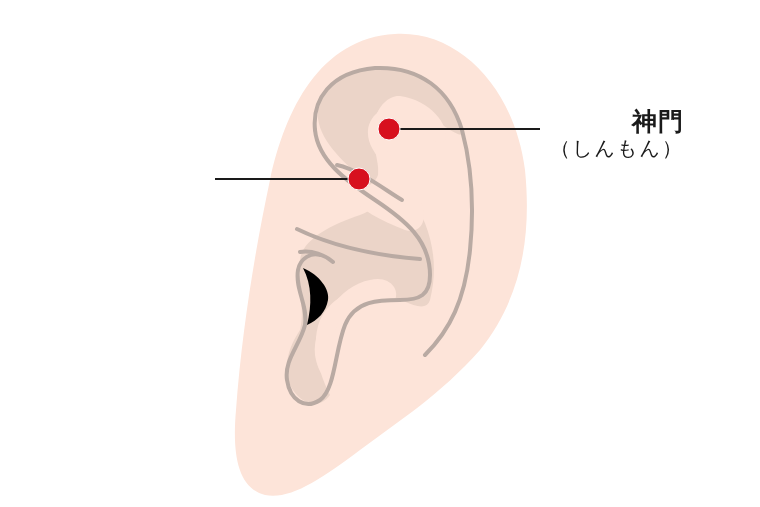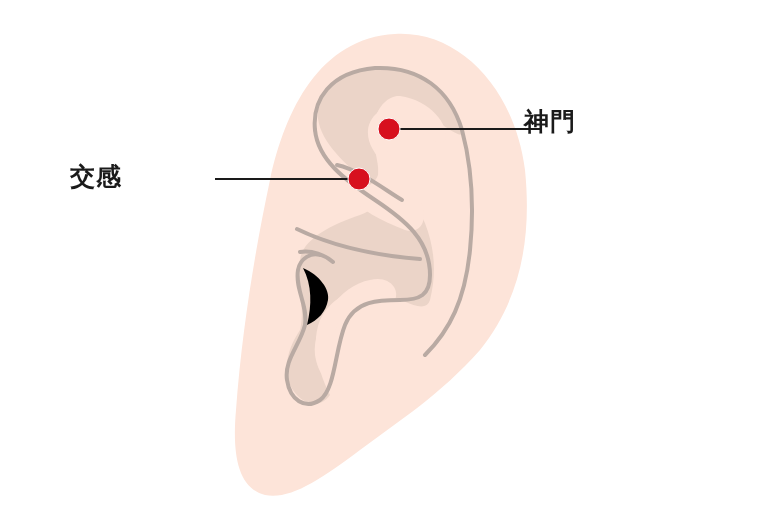--- a/index.html
+++ b/index.html
@@ -16,21 +16,21 @@
     }
     #ear-svg {
       position: absolute;
       left: 0;
       top: 0;
       width: 760px;
       height: 507px;
     }
     .label {
       position: absolute;
-      text-align: left;
+      text-align: right;
       color: #1a1a1a;
       line-height: 1.15;
     }
     .label .kanji {
       display: block;
       font-size: 25px;
       font-weight: bold;
       letter-spacing: 1px;
     }
     .label .kana {
@@ -125,17 +125,17 @@
 
   <line x1="400" y1="129" x2="540" y2="129" stroke="#1a1a1a" stroke-width="2"></line>
   <line x1="215" y1="179" x2="348" y2="179" stroke="#1a1a1a" stroke-width="2"></line>
 
   <circle cx="389" cy="129" r="11" fill="#d7101e" stroke="#ffffff" stroke-width="1"></circle>
   <circle cx="359" cy="179" r="11" fill="#d7101e" stroke="#ffffff" stroke-width="1"></circle>
 </svg>
 
 <div class="label" id="label-shinmon">
   <span class="kanji">神門</span>
+  <span class="kana">（しんもん）</span>
 </div>
 
 <div class="label" id="label-koukan">
-  <span class="kanji">交感</span>
 </div>
 
 </body></html>

